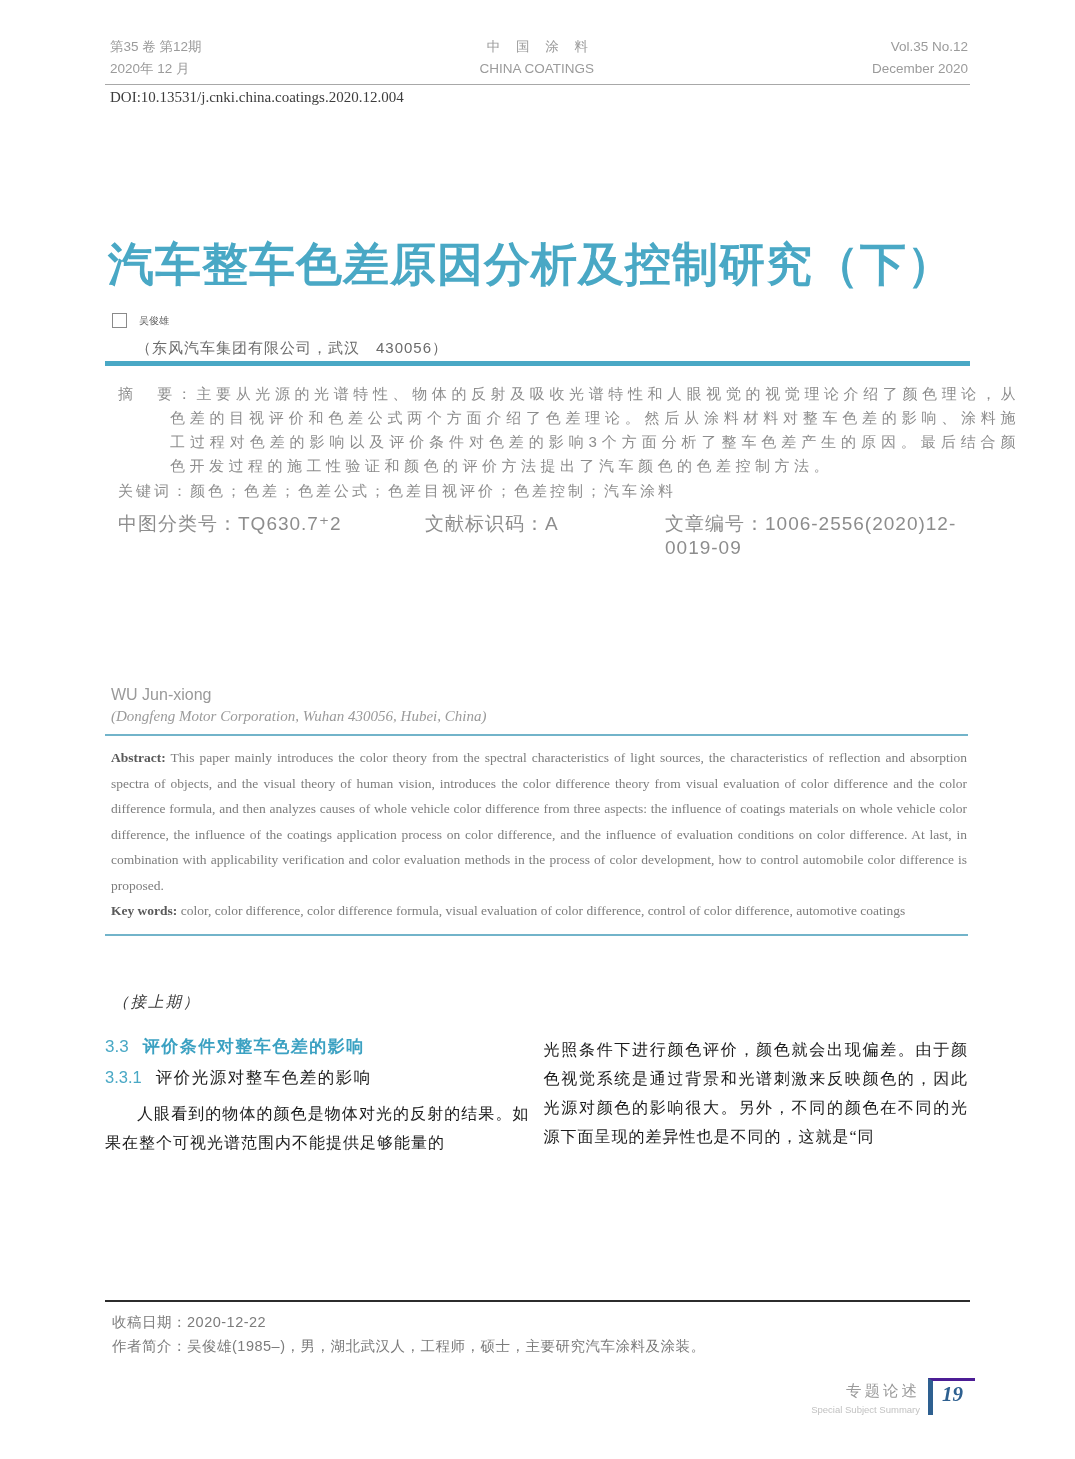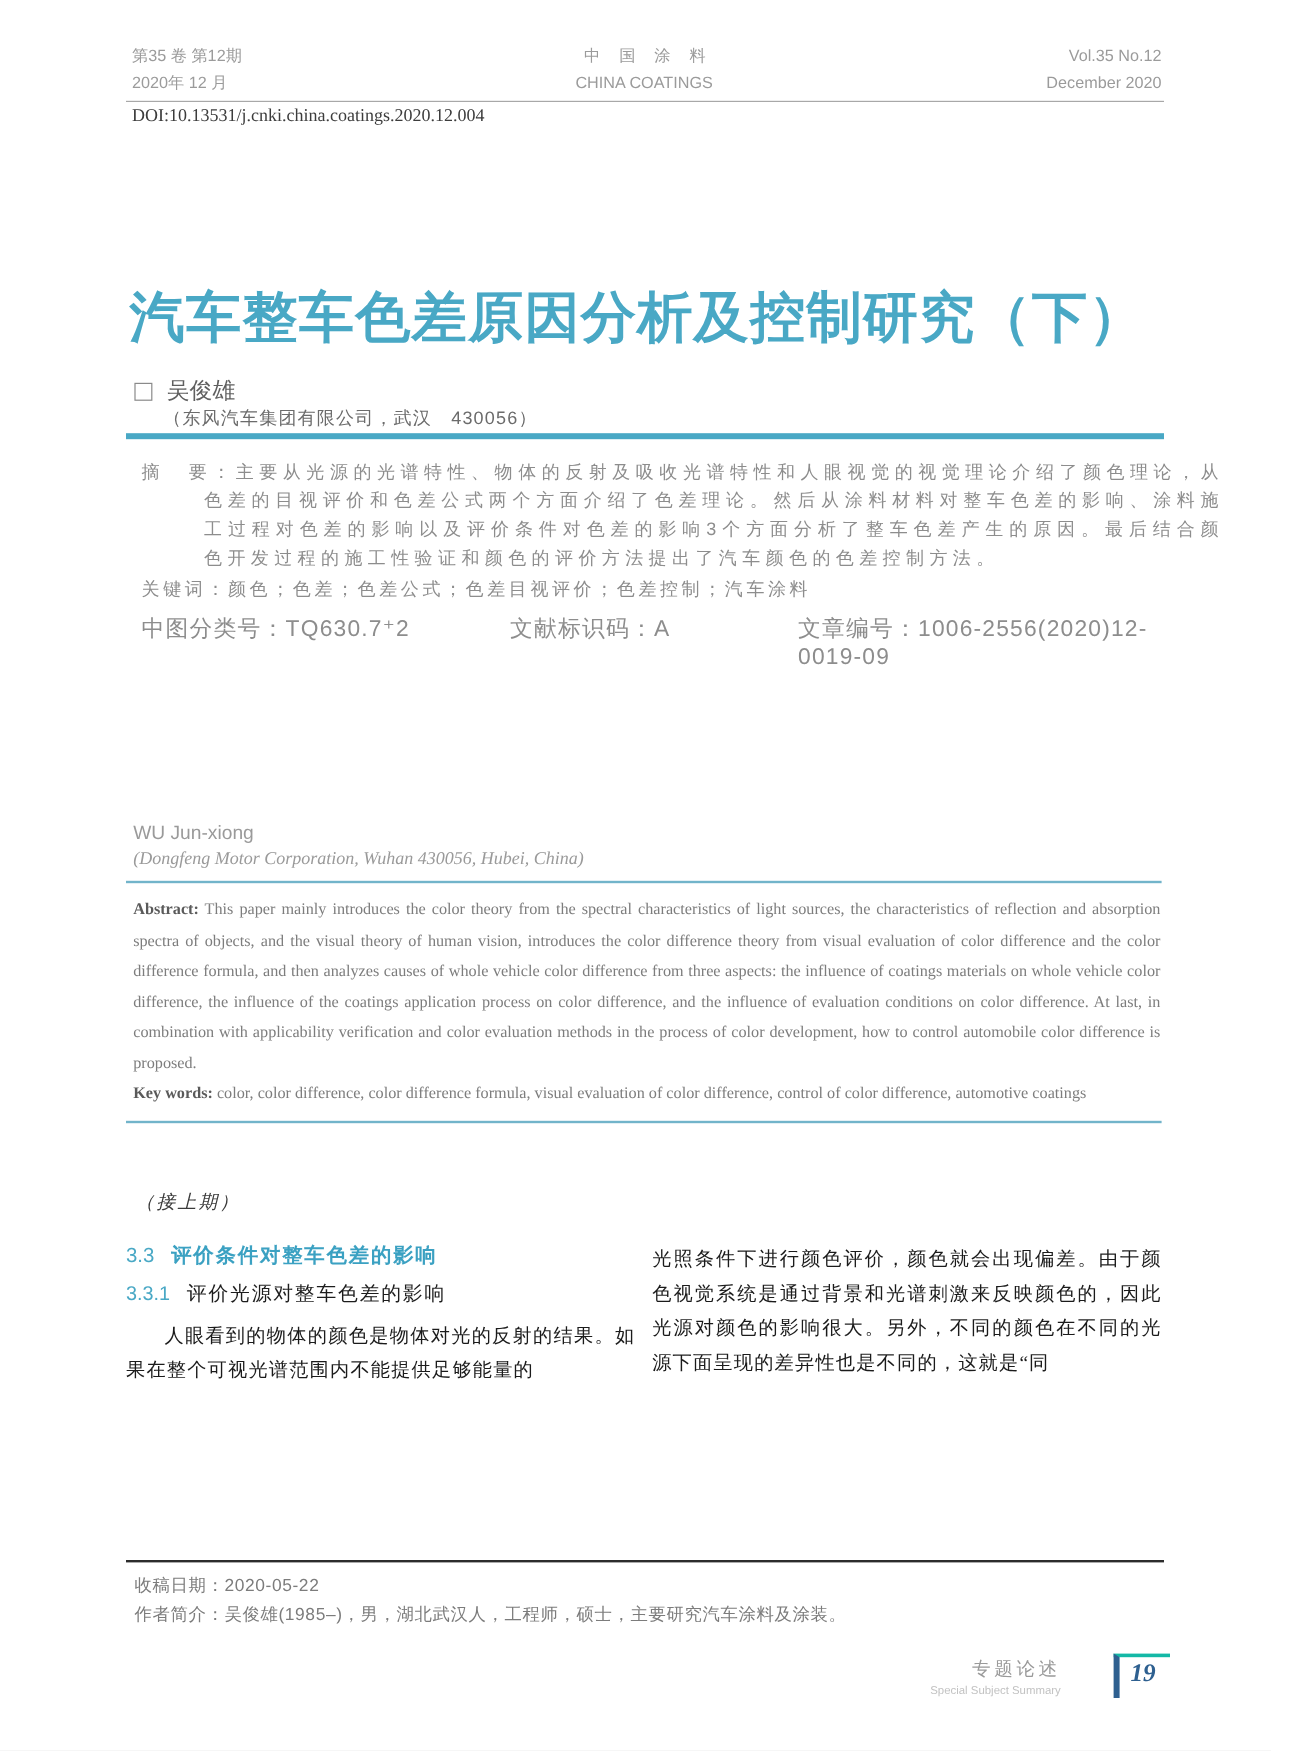--- a/index.html
+++ b/index.html
@@ -31,21 +31,21 @@
     color:#3c3c3c;font-size:15px;
   }
   
   .title-cn{
     position:absolute;top:232px;left:108px;width:864px;margin:0;
     color:#49a8c5;font-size:46px;font-weight:bold;
     letter-spacing:1px;line-height:64px;white-space:nowrap;
   }
   .author-row{
     position:absolute;top:313px;left:112px;
-    color:#5f5f5f;font-size:19px;display:flex;align-items:center;gap:12px;
+    color:#5f5f5f;font-size:10px;display:flex;align-items:center;gap:12px;
   }
   .author-marker{
     display:inline-block;width:13px;height:13px;
     border:1.5px solid #8a8a8a;background:#fff;
   }
   .affil-cn{
     position:absolute;top:339px;left:136px;
     color:#6b6b6b;font-size:15px;letter-spacing:1px;
   }
   .rule-teal-thick{
@@ -132,24 +132,23 @@
   }
   
   .footer{
     position:absolute;top:1378px;right:100px;
     display:flex;align-items:flex-start;gap:8px;
   }
   .footer-titles{text-align:right;padding-top:3px;}
   .footer-cn{color:#9a9a9a;font-size:15.5px;letter-spacing:3px;}
   .footer-en{color:#c2c2c2;font-size:9.5px;margin-top:2px;}
   .pageno-box{
-    border-top:3px solid #14b8a6;
+    border-top:3px solid #4c1d95;
     border-left:5px solid #2e6090;
     padding:1px 12px 8px 9px;
-    margin-left:36px;
   }
   .pageno{
     font-family:"Liberation Serif","DejaVu Serif",serif;
     font-style:italic;font-weight:bold;
     color:#2e6090;font-size:21px;
   }
 </style>
 </head>
 <body>
 
@@ -216,21 +215,21 @@
         <p class="body-para">人眼看到的物体的颜色是物体对光的反射的结果。如果在整个可视光谱范围内不能提供足够能量的</p>
       </div>
       <div class="col">
         <p class="body-para no-indent">光照条件下进行颜色评价，颜色就会出现偏差。由于颜色视觉系统是通过背景和光谱刺激来反映颜色的，因此光源对颜色的影响很大。另外，不同的颜色在不同的光源下面呈现的差异性也是不同的，这就是“同</p>
       </div>
     </div>
   </div>
 
   <div class="rule-black"></div>
   <div class="footnotes">
-    <div><span>收稿日期：</span><span>2020-05-22</span></div>
+    <div><span>收稿日期：</span><span>2020-12-22</span></div>
     <div><span>作者简介：</span><span>吴俊雄(1985–)，男，湖北武汉人，工程师，硕士，主要研究汽车涂料及涂装。</span></div>
   </div>
 
   <div class="footer">
     <div class="footer-titles">
       <div class="footer-cn">专题论述</div>
       <div class="footer-en">Special Subject Summary</div>
     </div>
     <div class="pageno-box">
       <span class="pageno">19</span>

